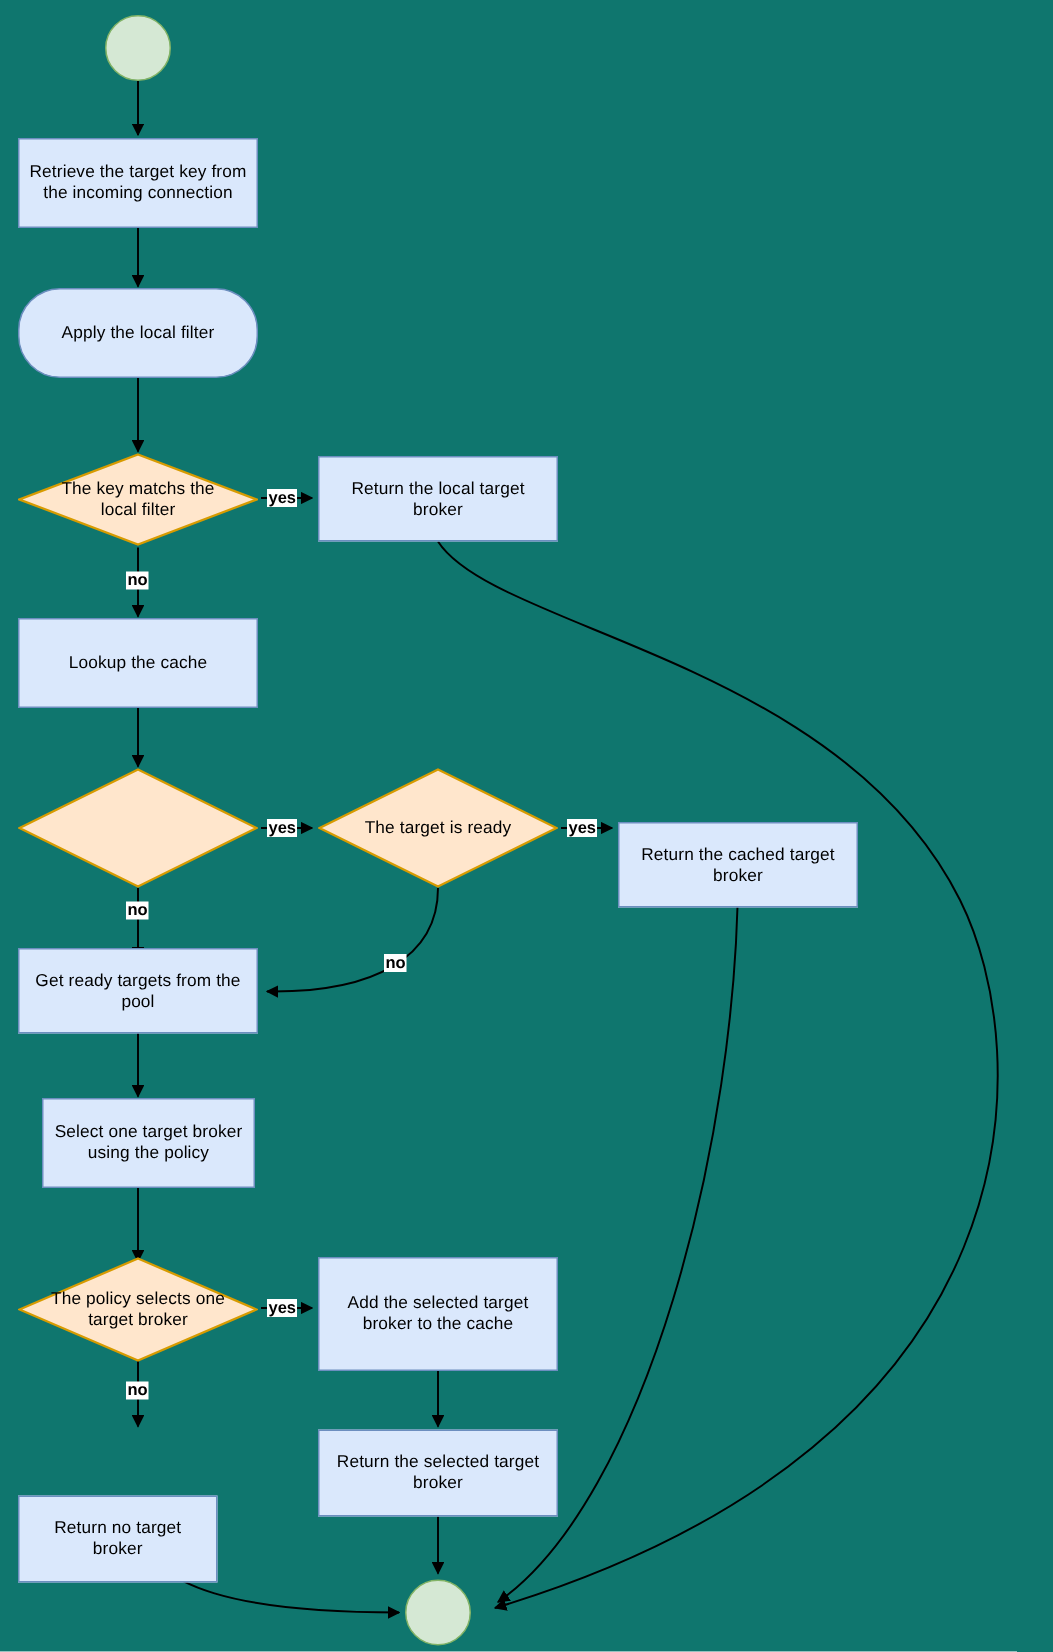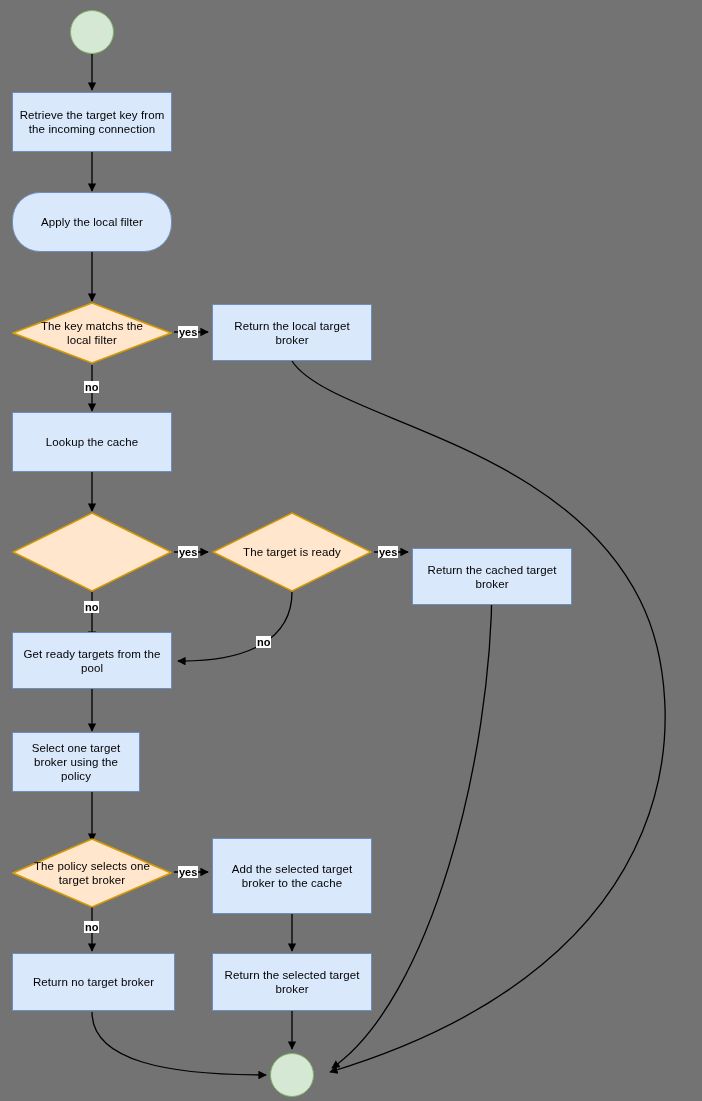--- a/index.html
+++ b/index.html
@@ -8,21 +8,21 @@
     padding: 0;
     background: #ffffff;
   }
   body {
     font-family: "Liberation Sans", sans-serif;
   }
   #flow-root {
     position: relative;
     width: 702px;
     height: 1101px;
-    background: #737373;
+    background: #0f766e;
     overflow: hidden;
   }
   #edge-layer {
     position: absolute;
     left: 0;
     top: 0;
     width: 702px;
     height: 1101px;
     pointer-events: none;
   }
@@ -152,36 +152,36 @@
   </div>
 
   <div class="node node-process" style="left:412px; top:524px; width:160px; height:57px;margin-top:24px;">
     <span class="node-label">Return the cached target broker</span>
   </div>
 
   <div class="node node-process" style="left:12px; top:632px; width:160px; height:57px;">
     <span class="node-label">Get ready targets from the pool</span>
   </div>
 
-  <div class="node node-process" style="left:12px; top:732px; width:128px; height:60px;">
+  <div class="node node-process" style="left:28px; top:732px; width:142px; height:60px;">
     <span class="node-label">Select one target broker using the policy</span>
   </div>
 
   <div class="node node-decision" style="left:12px; top:838px; width:160px; height:70px;">
     <svg class="diamond-shape" viewBox="0 0 160 70" preserveAspectRatio="none">
       <polygon points="80,1 159,35 80,69 1,35" fill="#ffe6cc" stroke="#d79b00" stroke-width="1.5"></polygon>
     </svg>
     <span class="node-label">The policy selects one target broker</span>
   </div>
 
   <div class="node node-process" style="left:212px; top:801px; width:160px; height:76px;margin-top:37px;">
     <span class="node-label">Add the selected target broker to the cache</span>
   </div>
 
-  <div class="node node-process" style="left:12px; top:953px; width:163px; height:58px;">
+  <div class="node node-process" style="left:12px; top:997px; width:133px; height:58px;">
     <span class="node-label">Return no target broker</span>
   </div>
 
   <div class="node node-process" style="left:212px; top:953px; width:160px; height:58px;">
     <span class="node-label">Return the selected target broker</span>
   </div>
 
   <div class="node node-terminal" style="left:270px; top:1053px; width:44px; height:44px;">
     <span class="node-label"></span>
   </div>

